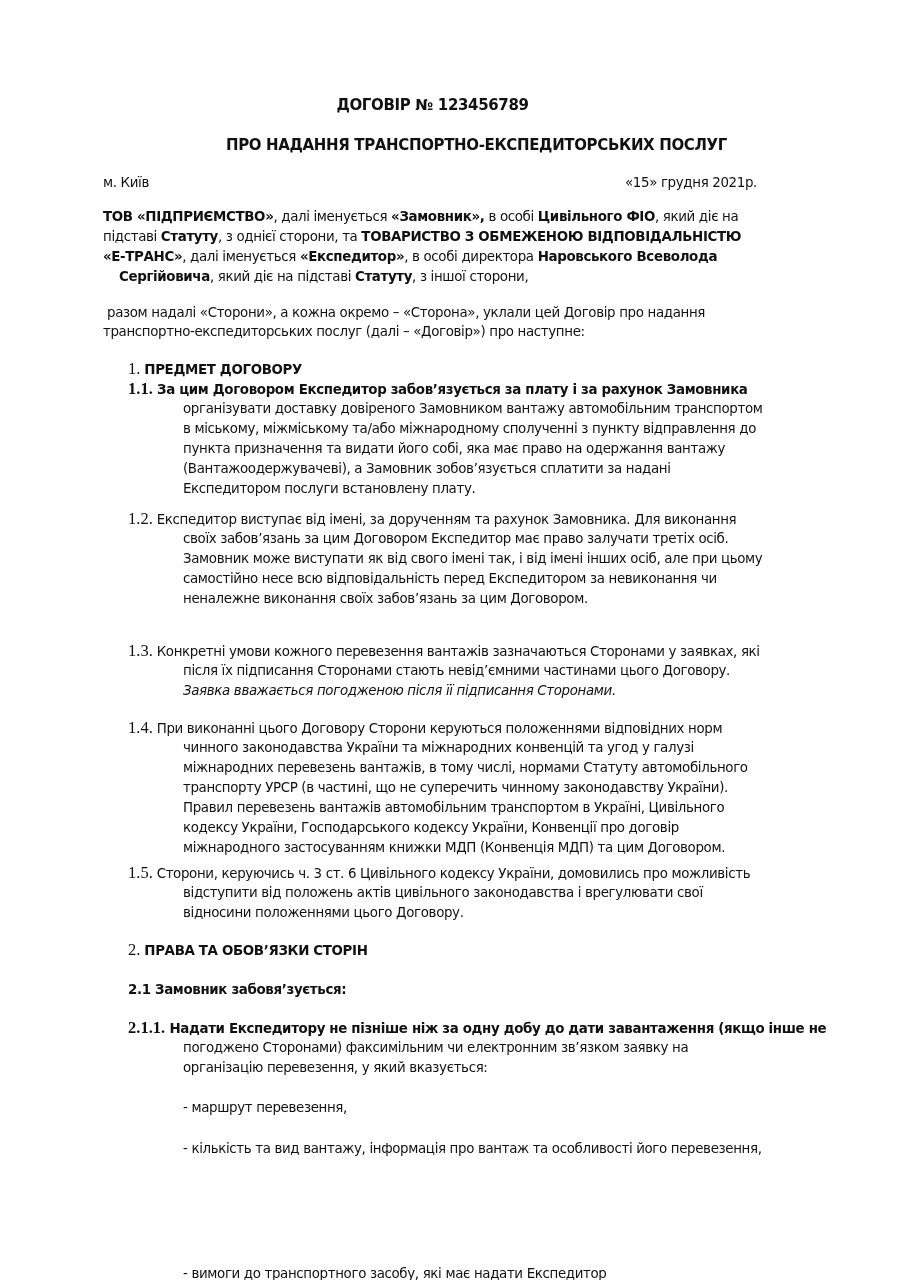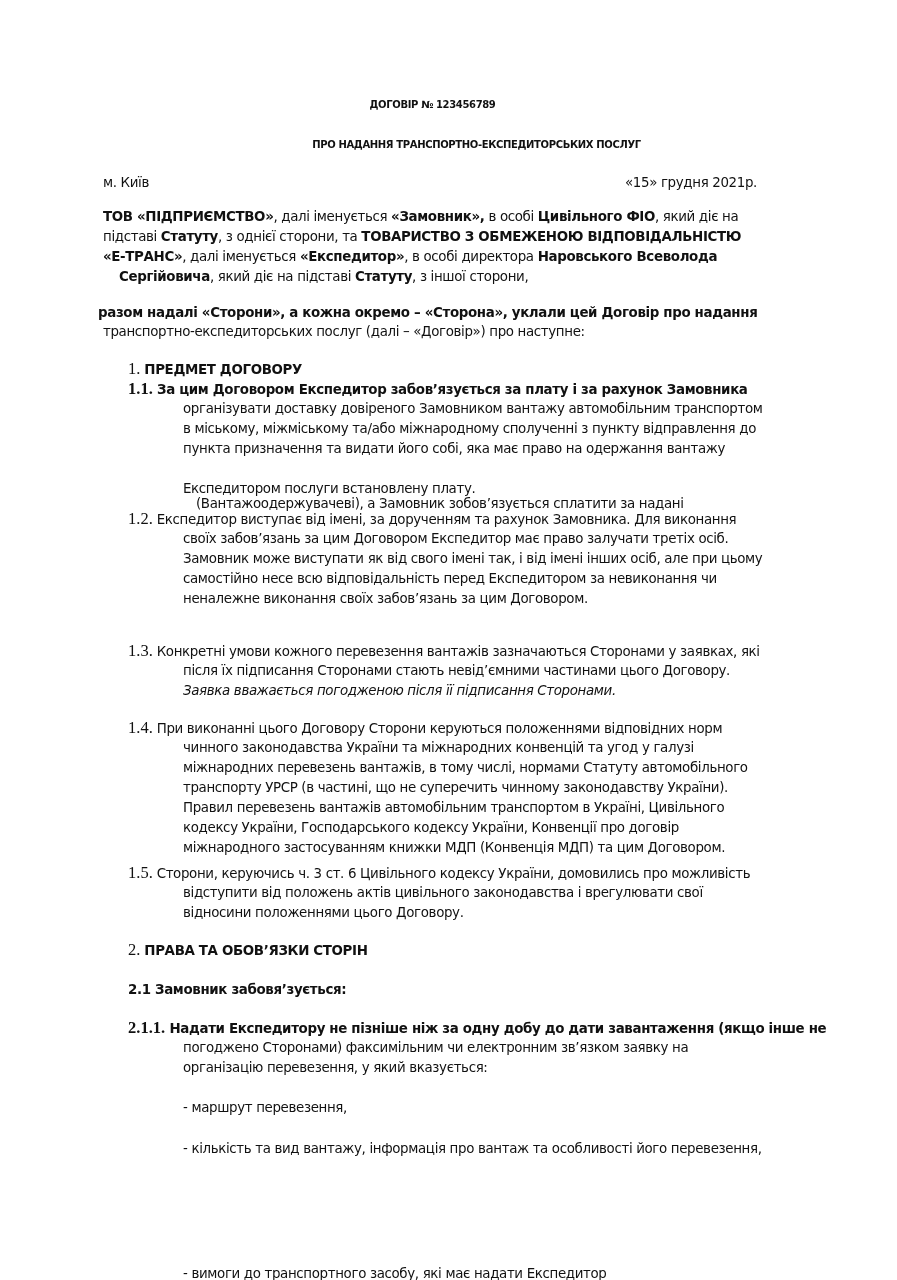--- a/index.html
+++ b/index.html
@@ -2,51 +2,51 @@
 <html><head>
 <meta charset="utf-8">
 <style>
   html, body { margin: 0; padding: 0; background: #ffffff; }
   body { width: 897px; height: 1280px; position: relative; overflow: hidden;
          font-family: "DejaVu Sans", sans-serif; color: #111111; }
   .t { position: absolute; white-space: nowrap; font-size: 13.4px; line-height: 20px; letter-spacing: -0.35px; }
   .b { font-weight: bold; }
   .center { left: 0; width: 865px; text-align: center; }
   .num { font-family: "Liberation Serif", serif; font-size: 16.5px; letter-spacing: 0; }
-  .head { font-size: 10px; }
+  .head { font-size: 15px; }
 </style>
 </head>
 <body>
 
 <div class="t b center head" style="top:95px;">ДОГОВІР № 123456789</div>
 <div class="t b center head" style="top:135px;padding-left:44px;">ПРО НАДАННЯ ТРАНСПОРТНО-ЕКСПЕДИТОРСЬКИХ ПОСЛУГ</div>
 <div class="t" style="top:173px; left:103px;">м. Київ</div>
 <div class="t" style="top:173px; right:140px;">«15» грудня 2021р.</div>
 
 <div id="intro" style="position:absolute; top:207px; left:103px;">
     <div class="t" style="position: absolute; left: 0px; top: 0px;"><span class="b">ТОВ «ПІДПРИЄМСТВО»</span><span>, далі іменується </span><span class="b">«Замовник»,</span><span> в особі </span><span class="b">Цивільного ФІО</span><span>, який діє на</span></div>
     <div class="t" style="position: absolute; left: 0px; top: 20px;"><span>підставі </span><span class="b">Статуту</span><span>, з однієї сторони, та </span><span class="b">ТОВАРИСТВО З ОБМЕЖЕНОЮ ВІДПОВІДАЛЬНІСТЮ</span></div>
     <div class="t" style="position: absolute; left: 0px; top: 40px;"><span class="b">«Е-ТРАНС»</span><span>, далі іменується </span><span class="b">«Експедитор»</span><span>, в особі директора </span><span class="b">Наровського Всеволода</span></div>
     <div class="t" style="position: absolute; left: 16px; top: 60px;"><span class="b">Сергійовича</span><span>, який діє на підставі </span><span class="b">Статуту</span><span>, з іншої сторони,</span></div>
   </div>
 
-<div class="t" style="top:303px; left:98px;font-weight:bold;">разом надалі «Сторони», а кожна окремо – «Сторона», уклали цей Договір про надання</div>
+<div class="t" style="top:303px; left:107px;">разом надалі «Сторони», а кожна окремо – «Сторона», уклали цей Договір про надання</div>
 <div class="t" style="top:322px; left:103px;">транспортно-експедиторських послуг (далі – «Договір») про наступне:</div>
 
 <div class="t" style="top:359px; left:128px;">
   <span class="num">1.</span>
   <span class="b">ПРЕДМЕТ ДОГОВОРУ</span>
 </div>
 
 <div id="s1clauses">
     <div class="t" style="top: 379px; left: 128px; font-weight: bold;"><span class="num">1.1.</span> <span>За цим Договором Експедитор забов’язується за плату і за рахунок Замовника</span></div>
     <div class="t" style="top: 399px; left: 183px;">організувати доставку довіреного Замовником вантажу автомобільним транспортом</div>
     <div class="t" style="top: 419px; left: 183px;">в міському, міжміському та/або міжнародному сполученні з пункту відправлення до</div>
     <div class="t" style="top: 439px; left: 183px;">пункта призначення та видати його собі, яка має право на одержання вантажу</div>
-    <div class="t" style="top: 459px; left: 196px; margin-top: 35px;">(Вантажоодержувачеві), а Замовник зобов’язується сплатити за надані</div>
+    <div class="t" style="top: 459px; left: 183px;">(Вантажоодержувачеві), а Замовник зобов’язується сплатити за надані</div>
     <div class="t" style="top: 479px; left: 183px;">Експедитором послуги встановлену плату.</div>
     <div class="t" style="top: 509px; left: 128px;"><span class="num">1.2.</span> <span>Експедитор виступає від імені, за дорученням та рахунок Замовника. Для виконання</span></div>
     <div class="t" style="top: 529px; left: 183px;">своїх забов’язань за цим Договором Експедитор має право залучати третіх осіб.</div>
     <div class="t" style="top: 549px; left: 183px;">Замовник може виступати як від свого імені так, і від імені інших осіб, але при цьому</div>
     <div class="t" style="top: 569px; left: 183px;">самостійно несе всю відповідальність перед Експедитором за невиконання чи</div>
     <div class="t" style="top: 589px; left: 183px;">неналежне виконання своїх забов’язань за цим Договором.</div>
     <div class="t" style="top: 641px; left: 128px;"><span class="num">1.3.</span> <span>Конкретні умови кожного перевезення вантажів зазначаються Сторонами у заявках, які</span></div>
     <div class="t" style="top: 661px; left: 183px;">після їх підписання Сторонами стають невід’ємними частинами цього Договору.</div>
     <div class="t" style="top: 681px; left: 183px; font-style: italic;">Заявка вважається погодженою після її підписання Сторонами.</div>
     <div class="t" style="top: 718px; left: 128px;"><span class="num">1.4.</span> <span>При виконанні цього Договору Сторони керуються положеннями відповідних норм</span></div>

